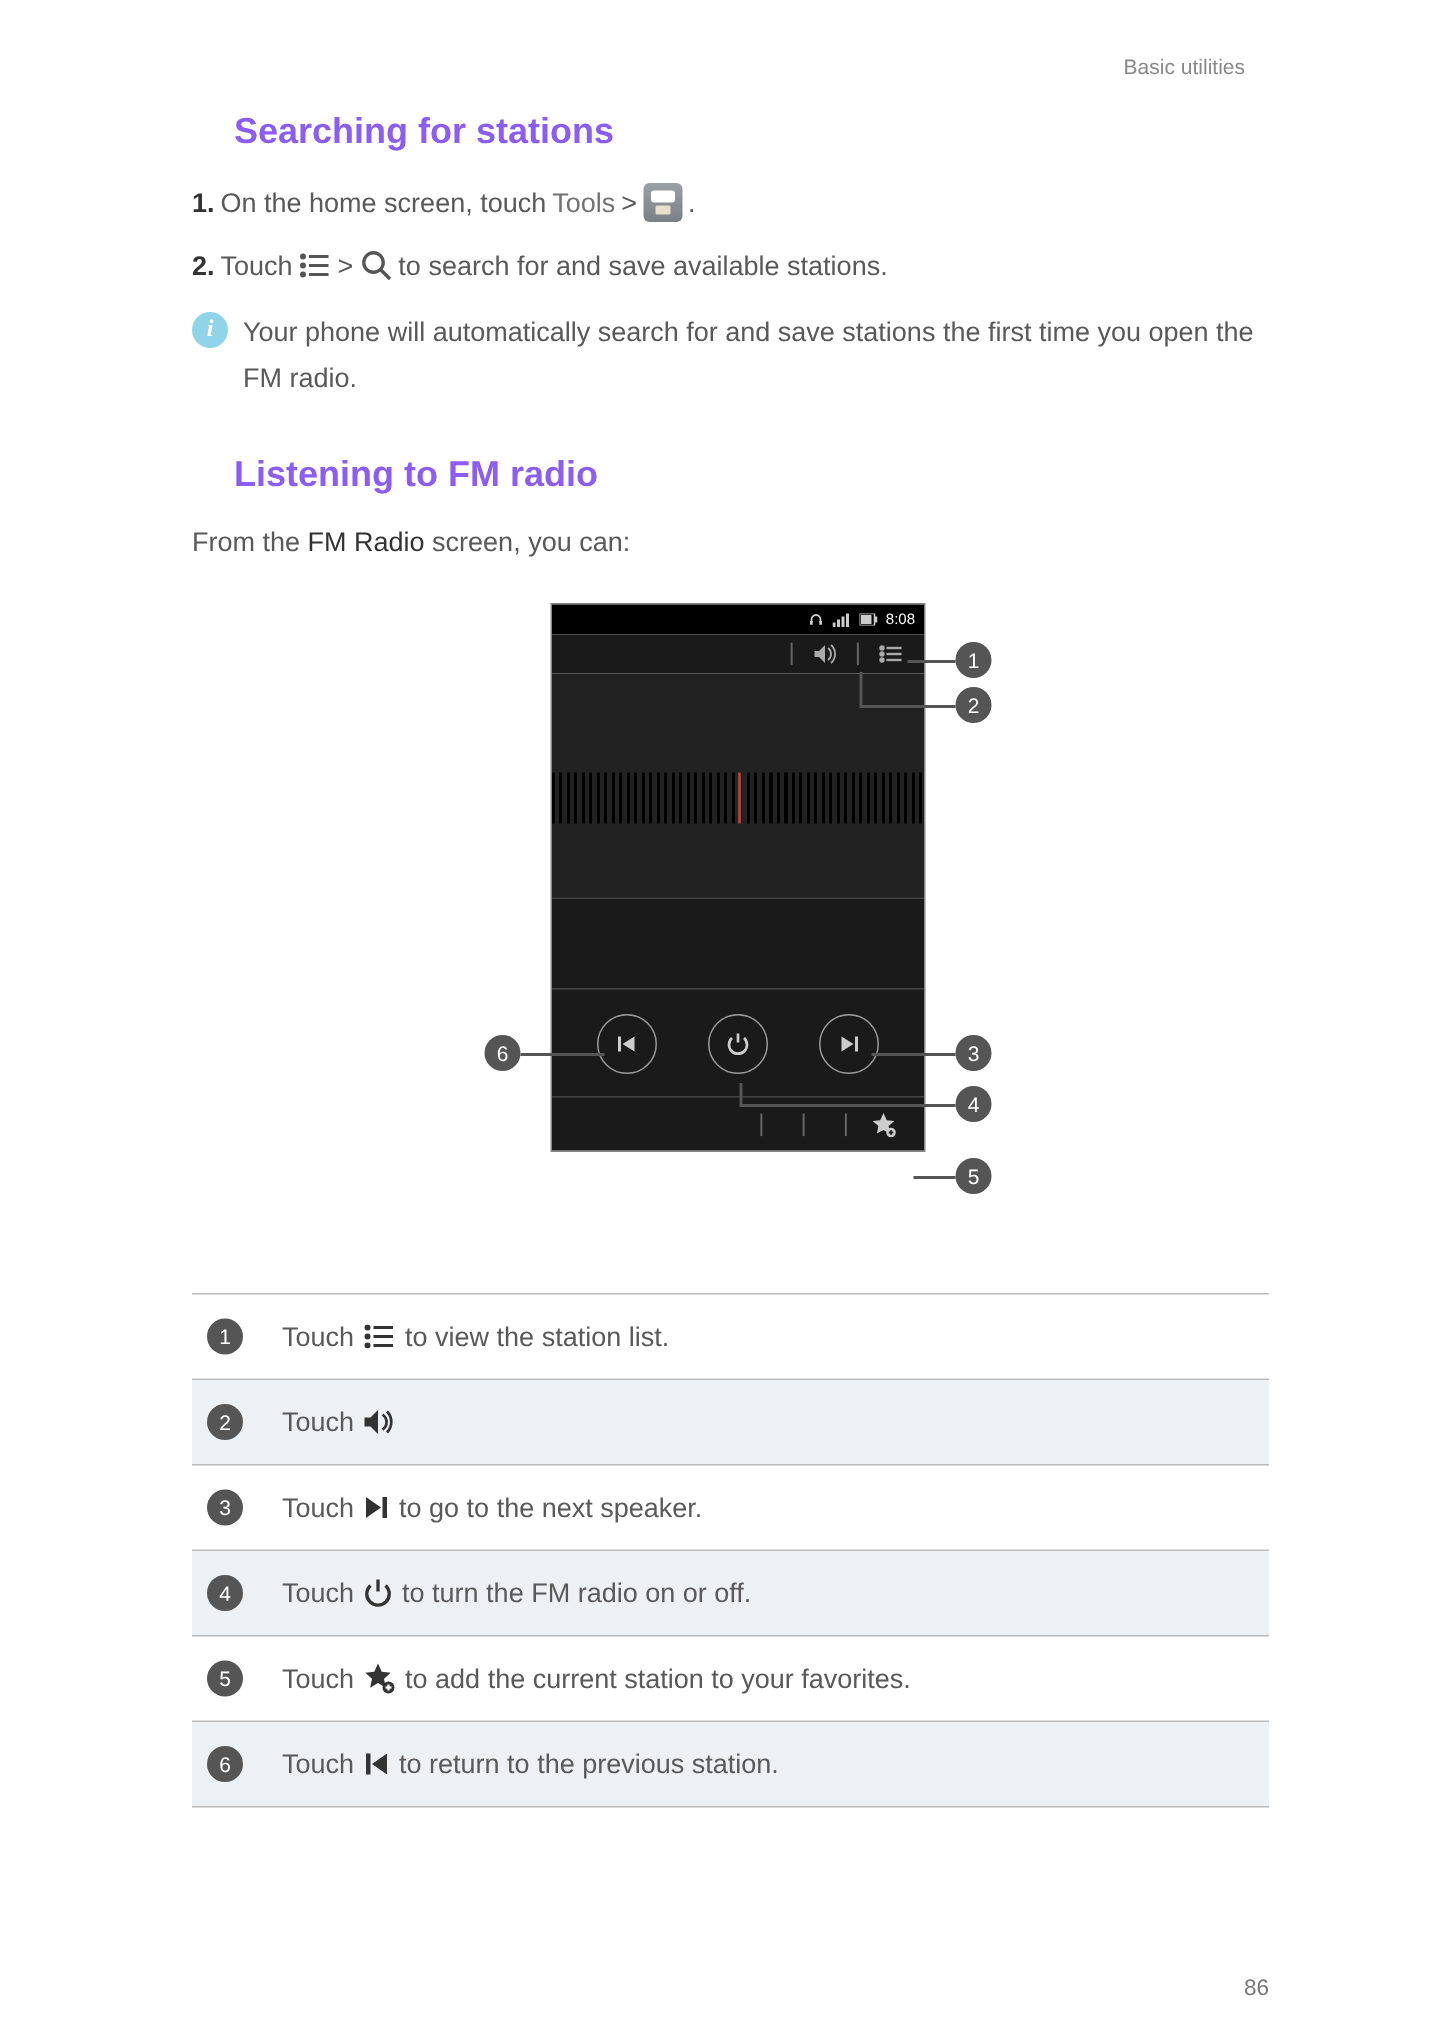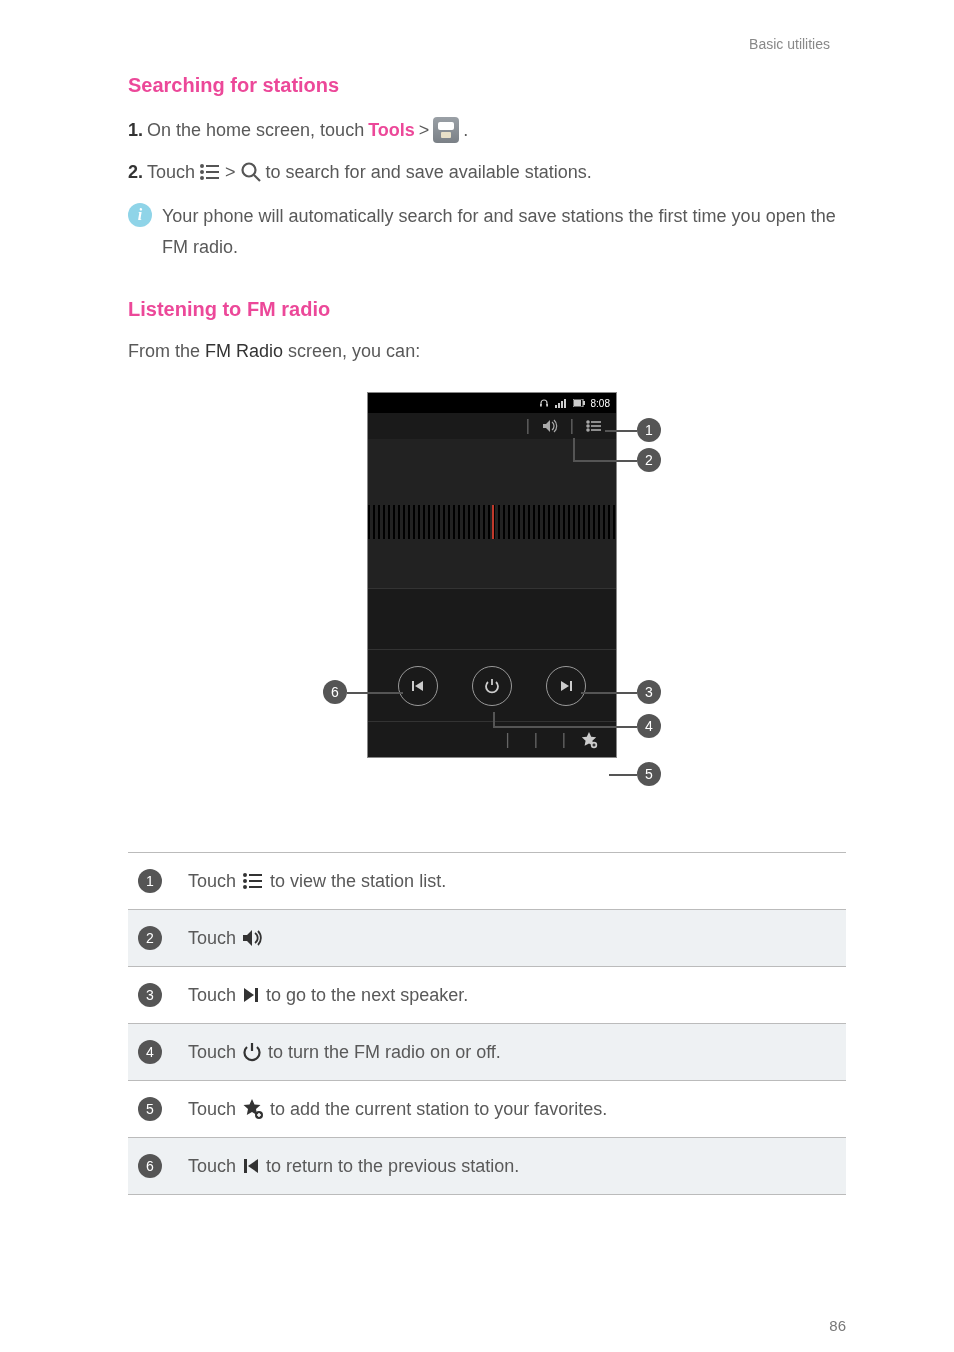--- a/index.html
+++ b/index.html
@@ -14,38 +14,39 @@
     padding: 30px 108px 40px 128px;
   }
   .header-right {
     position: absolute;
     top: 36px;
     right: 124px;
     font-size: 14px;
     color: #888;
   }
   h2.section {
-    font-size: 20px;
+    font-size: 24px;
     font-weight: 700;
-    color: #ec4899;
+    color: #8b5cf6;
     margin-top: 36px;
     margin-bottom: 20px;
+    margin-left: 28px;
   }
   h2.section.first { margin-top: 44px; }
   .step {
     font-size: 18px;
     color: #595959;
     margin: 18px 0;
     display: flex;
     align-items: center;
     flex-wrap: wrap;
     gap: 4px;
   }
   .step b.num { color: #333; font-weight: 700; }
-  .step b.tools { color: #ec4899; font-weight: 700; }
+  .step b.tools { color: #737373; font-weight: 400; }
   .info-row {
     display: flex;
     align-items: flex-start;
     gap: 10px;
     margin: 14px 0 20px 0;
   }
   .info-icon {
     width: 24px; height: 24px;
     background: #8fd4e8;
     border-radius: 50%;

